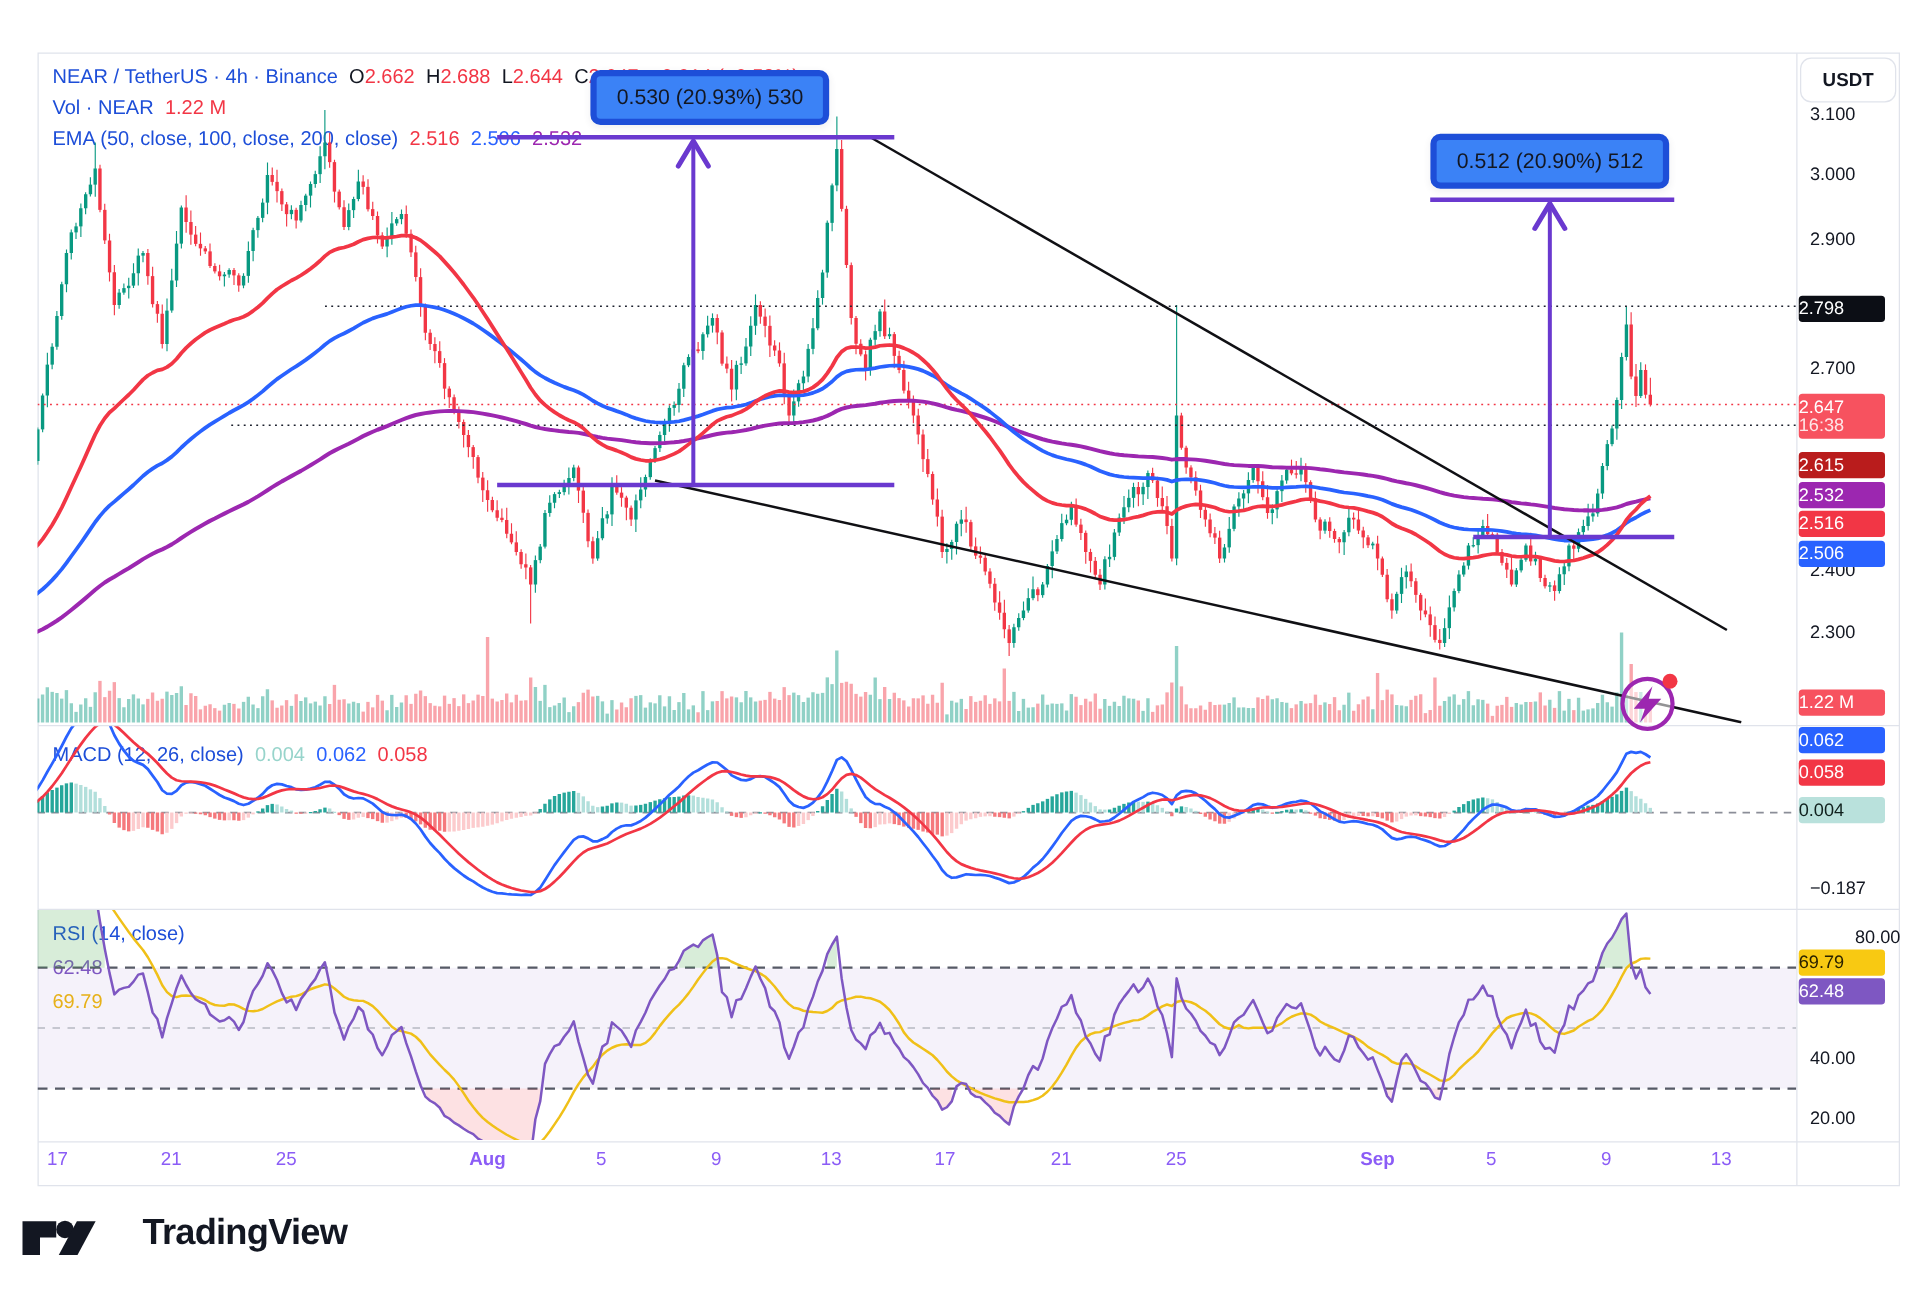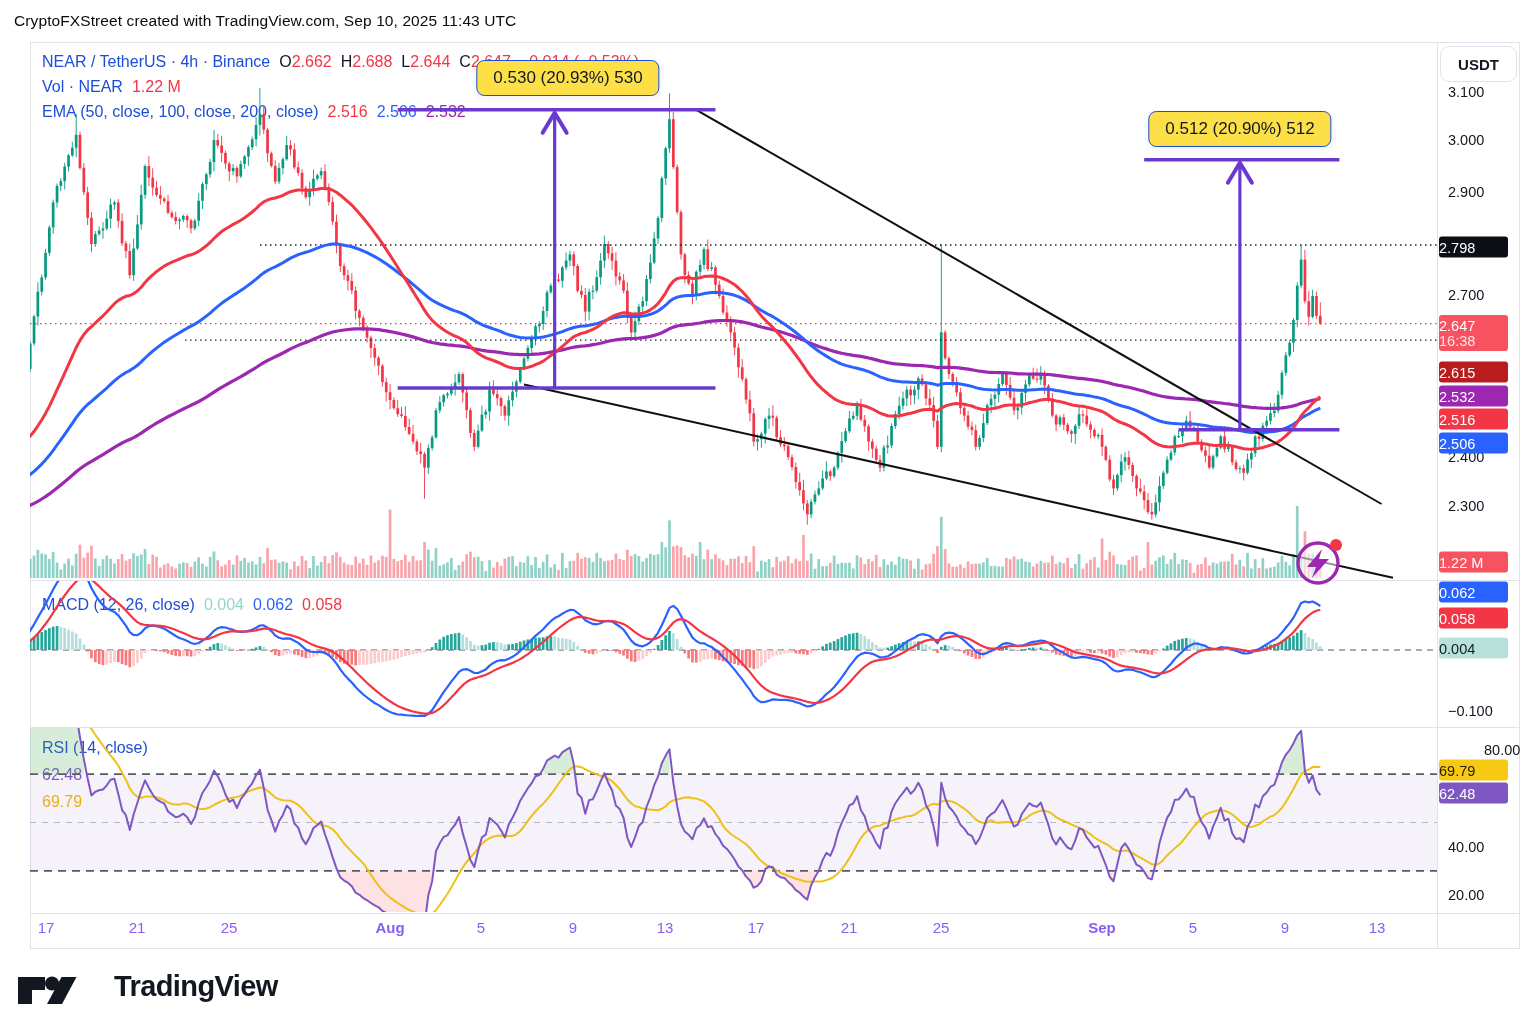--- a/index.html
+++ b/index.html
@@ -6,21 +6,21 @@
   .stage{position:relative;width:1536px;height:1034px;background:#ffffff;overflow:hidden;
          font-family:"Liberation Sans",sans-serif;color:#131722;}
   .abs{position:absolute;}
   #chart-svg{position:absolute;left:0;top:0;z-index:1;}
   .attribution{left:14px;top:12px;font-size:15.5px;font-weight:500;color:#0b0b0c;letter-spacing:.1px;}
   .legend-row{left:42px;display:flex;align-items:baseline;gap:9px;font-size:16px;white-space:nowrap;}
   .legend-row .lbl{color:#1d4ed8;}
   .legend-row .pair b{font-weight:400;color:#131722;}
   .v-red{color:#f23645;} .v-blue{color:#2962ff;} .v-purple{color:#9c27b0;}
   .v-teal{color:#97d4cb;} .v-rsi{color:#7e57c2;} .v-yellow{color:#f0b90b;}
-  .meas-label{transform:translate(-50%,-50%);background:#fde047;border:1px solid #1d4ed8;
+  .meas-label{transform:translate(-50%,-50%);background:#3b82f6;border:5px solid #1d4ed8;
       border-radius:8px;padding:7px 16px;font-size:17px;color:#131722;white-space:nowrap;
       box-shadow:0 2px 6px rgba(60,64,90,.08);z-index:3;}
   .usdt-btn{left:1440px;top:46px;width:75px;height:34px;background:#fff;border:1px solid #e0e3eb;
       border-radius:9px;display:flex;align-items:center;justify-content:center;font-size:15px;
       font-weight:600;color:#131722;z-index:3;}
   .scale-col{left:1437px;top:42px;width:82px;height:906px;z-index:2;padding-left:19px;}
   .scale-tick{position:absolute;left:11px;transform:translateY(-50%);font-size:14.5px;color:#131722;white-space:nowrap;}
   .scale-badge{position:absolute;left:2px;width:69px;transform:translateY(-50%);border-radius:3px;
       font-size:14.5px;text-align:left;padding:2.5px 0;white-space:nowrap;}
   .scale-badge .sub{display:block;opacity:.85;margin-top:-1px;}
@@ -1494,21 +1494,20 @@
         <path d="M-0.4 713.7L3.4 713.7L7.3 713.7L11.1 713.7L14.9 713.7L18.7 713.7L22.6 713.7L26.4 713.7L30.2 713.7L34.1 713.7L37.9 713.7L41.7 713.7L45.5 713.7L49.4 713.7L53.2 713.7L57.0 713.7L60.8 713.7L64.7 713.7L68.5 713.7L72.3 713.7L76.2 713.7L80.0 715.4L83.8 718.7L87.6 723.3L91.5 729.1L95.3 734.7L99.1 740.1L103.0 745.6L106.8 750.7L110.6 755.4L114.4 760.0L118.3 765.8L122.1 772.6L125.9 779.9L129.8 788.2L133.6 793.7L137.4 796.8L141.2 797.7L145.1 796.6L148.9 796.4L152.7 796.7L156.5 797.4L160.4 798.5L164.2 800.2L168.0 802.5L171.9 804.0L175.7 804.5L179.5 804.6L183.3 803.4L187.2 803.6L191.0 805.1L194.8 807.1L198.7 808.7L202.5 809.0L206.3 808.5L210.1 807.2L214.0 805.0L217.8 803.0L221.6 801.1L225.5 799.6L229.3 798.5L233.1 797.4L236.9 796.9L240.8 795.6L244.6 793.5L248.4 791.4L252.2 790.0L256.1 788.8L259.9 787.5L263.7 788.0L267.6 790.8L271.4 794.0L275.2 797.4L279.0 799.3L282.9 800.2L286.7 800.6L290.5 800.7L294.4 802.5L298.2 804.9L302.0 808.5L305.8 812.8L309.7 817.2L313.5 821.4L317.3 824.0L321.2 824.9L325.0 825.9L328.8 826.9L332.6 829.4L336.5 833.2L340.3 838.4L344.1 843.5L347.9 847.7L351.8 851.9L355.6 855.8L359.4 859.4L363.3 863.7L367.1 868.9L370.9 874.5L374.7 880.4L378.6 885.6L382.4 890.3L386.2 894.3L390.1 897.6L393.9 900.4L397.7 903.0L401.5 905.4L405.4 907.8L409.2 909.8L413.0 911.7L416.9 913.5L420.7 915.2L424.5 916.8L428.3 916.1L432.2 914.2L436.0 910.0L439.8 905.0L443.6 899.5L447.5 893.7L451.3 887.5L455.1 880.8L459.0 873.5L462.8 867.3L466.6 861.9L470.4 857.4L474.3 853.3L478.1 848.0L481.9 843.8L485.8 840.5L489.6 838.2L493.4 836.6L497.2 835.7L501.1 835.4L504.9 835.9L508.7 835.9L512.6 835.9L516.4 834.3L520.2 831.0L524.0 826.3L527.9 820.7L531.7 815.9L535.5 811.5L539.3 807.3L543.2 803.7L547.0 799.4L550.8 794.7L554.7 789.3L558.5 783.6L562.3 778.5L566.1 773.6L570.0 769.2L573.8 766.6L577.6 766.5L581.5 767.2L585.3 769.4L589.1 771.1L592.9 772.8L596.8 774.4L600.6 775.8L604.4 776.9L608.3 778.9L612.1 781.2L615.9 785.0L619.7 789.2L623.6 794.3L627.4 799.5L631.2 803.3L635.0 806.2L638.9 807.0L642.7 808.6L646.5 809.2L650.4 809.6L654.2 809.9L658.0 810.2L661.8 808.8L665.7 806.3L669.5 802.3L673.3 800.4L677.2 799.5L681.0 798.5L684.8 797.4L688.6 797.3L692.5 798.2L696.3 798.6L700.1 799.9L704.0 801.4L707.8 804.4L711.6 808.0L715.4 813.0L719.3 819.0L723.1 825.9L726.9 830.6L730.7 834.0L734.6 836.5L738.4 839.0L742.2 841.5L746.1 844.2L749.9 848.0L753.7 852.4L757.5 857.2L761.4 861.1L765.2 864.2L769.0 866.5L772.9 868.5L776.7 870.5L780.5 872.6L784.3 874.3L788.2 875.9L792.0 877.3L795.8 878.7L799.7 879.8L803.5 881.0L807.3 881.8L811.1 881.8L815.0 881.5L818.8 881.6L822.6 881.2L826.4 880.1L830.3 878.8L834.1 876.6L837.9 873.4L841.8 869.2L845.6 864.1L849.4 858.1L853.2 851.7L857.1 844.5L860.9 838.1L864.7 833.2L868.6 829.8L872.4 827.3L876.2 826.0L880.0 825.7L883.9 823.8L887.7 822.4L891.5 820.9L895.4 819.5L899.2 818.3L903.0 817.4L906.8 816.3L910.7 816.1L914.5 814.7L918.3 812.3L922.1 809.5L926.0 807.4L929.8 805.1L933.6 803.6L937.5 804.8L941.3 801.6L945.1 800.6L948.9 800.9L952.8 801.8L956.6 803.5L960.4 806.2L964.3 808.6L968.1 811.8L971.9 815.6L975.7 819.4L979.6 821.8L983.4 823.0L987.2 822.4L991.1 820.1L994.9 822.2L998.7 822.7L1002.5 822.2L1006.4 822.1L1010.2 822.2L1014.0 822.3L1017.8 822.0L1021.7 820.6L1025.5 818.7L1029.3 815.7L1033.2 813.4L1037.0 811.9L1040.8 810.8L1044.6 810.8L1048.5 811.7L1052.3 814.0L1056.1 817.2L1060.0 819.3L1063.8 821.0L1067.6 822.5L1071.4 824.3L1075.3 826.2L1079.1 827.6L1082.9 829.5L1086.8 831.7L1090.6 834.3L1094.4 837.5L1098.2 839.8L1102.1 842.0L1105.9 843.9L1109.7 846.2L1113.5 849.4L1117.4 850.9L1121.2 850.9L1125.0 850.5L1128.9 851.1L1132.7 853.1L1136.5 855.6L1140.3 857.7L1144.2 859.8L1148.0 862.0L1151.8 864.3L1155.7 864.8L1159.5 863.3L1163.3 859.9L1167.1 855.4L1171.0 851.7L1174.8 848.2L1178.6 845.1L1182.5 841.2L1186.3 836.3L1190.1 831.4L1193.9 826.5L1197.8 822.3L1201.6 818.3L1205.4 814.6L1209.2 812.8L1213.1 811.7L1216.9 810.8L1220.7 810.1L1224.6 810.7L1228.4 812.1L1232.2 814.5L1236.0 817.6L1239.9 821.2L1243.7 824.5L1247.5 826.6L1251.4 827.1L1255.2 825.8L1259.0 824.4L1262.8 821.4L1266.7 819.0L1270.5 816.7L1274.3 815.1L1278.2 811.7L1282.0 807.7L1285.8 802.1L1289.6 795.8L1293.5 789.0L1297.3 781.4L1301.1 774.5L1304.9 771.0L1308.8 769.4L1312.6 767.1L1316.4 766.7L1320.3 766.9" fill="none" stroke="#f0c018" stroke-width="2" stroke-linejoin="round"></path>
         <path d="M-0.4 713.7L3.4 713.7L7.3 713.7L11.1 713.7L14.9 713.7L18.7 713.7L22.6 713.7L26.4 713.7L30.2 713.7L34.1 713.7L37.9 713.7L41.7 713.7L45.5 713.7L49.4 713.7L53.2 713.7L57.0 713.7L60.8 713.7L64.7 713.7L68.5 713.7L72.3 713.7L76.2 713.7L80.0 737.3L83.8 758.9L87.6 778.3L91.5 795.5L95.3 791.7L99.1 790.3L103.0 789.5L106.8 785.3L110.6 779.7L114.4 778.8L118.3 794.0L122.1 810.1L125.9 815.2L129.8 829.9L133.6 814.5L137.4 802.7L141.2 790.5L145.1 780.4L148.9 788.0L152.7 794.5L156.5 799.3L160.4 801.7L164.2 803.3L168.0 811.5L171.9 814.4L175.7 817.2L179.5 816.2L183.3 813.7L187.2 817.3L191.0 824.0L194.8 817.6L198.7 803.0L202.5 792.7L206.3 787.2L210.1 780.7L214.0 770.6L217.8 776.3L221.6 784.0L225.5 794.5L229.3 801.9L233.1 799.6L236.9 808.0L240.8 799.1L244.6 794.1L248.4 788.1L252.2 783.3L256.1 775.3L259.9 769.8L263.7 787.7L267.6 810.0L271.4 820.1L275.2 831.6L279.0 821.3L282.9 814.9L286.7 805.6L290.5 809.2L294.4 823.5L298.2 827.6L302.0 838.4L305.8 844.2L309.7 837.0L313.5 828.0L317.3 825.1L321.2 821.6L325.0 834.5L328.8 845.1L332.6 857.1L336.5 868.4L340.3 877.3L344.1 880.6L347.9 882.7L351.8 886.2L355.6 892.7L359.4 894.8L363.3 898.1L367.1 900.3L370.9 903.0L374.7 905.4L378.6 907.3L382.4 910.9L386.2 912.9L390.1 914.4L393.9 915.9L397.7 917.0L401.5 917.3L405.4 919.3L409.2 920.5L413.0 921.8L416.9 923.3L420.7 923.7L424.5 925.7L428.3 895.4L432.2 880.9L436.0 851.1L439.8 843.3L443.6 836.9L447.5 835.4L451.3 829.4L455.1 824.7L459.0 817.0L462.8 833.4L466.6 846.3L470.4 859.9L474.3 866.9L478.1 851.1L481.9 837.3L485.8 834.6L489.6 817.9L493.4 821.3L497.2 824.5L501.1 830.6L504.9 837.5L508.7 824.4L512.6 817.5L516.4 810.0L520.2 800.7L524.0 794.4L527.9 788.2L531.7 783.2L535.5 776.3L539.3 775.1L543.2 768.7L547.0 760.6L550.8 758.1L554.7 755.7L558.5 757.6L562.3 752.3L566.1 749.8L570.0 747.6L573.8 764.3L577.6 793.7L581.5 797.8L585.3 813.8L589.1 800.1L592.9 799.2L596.8 790.6L600.6 781.3L604.4 773.2L608.3 783.0L612.1 790.5L615.9 805.4L619.7 809.0L623.6 818.0L627.4 837.8L631.2 847.0L635.0 837.4L638.9 826.0L642.7 822.0L646.5 807.0L650.4 797.3L654.2 785.2L658.0 776.7L661.8 763.3L665.7 755.6L669.5 749.3L673.3 782.5L677.2 806.2L681.0 824.0L684.8 831.6L688.6 834.7L692.5 839.3L696.3 828.2L700.1 825.2L704.0 818.3L707.8 827.1L711.6 826.3L715.4 834.0L719.3 838.9L723.1 845.7L726.9 848.9L730.7 853.7L734.6 859.5L738.4 866.4L742.2 870.3L746.1 876.6L749.9 880.5L753.7 887.7L757.5 885.8L761.4 881.1L765.2 869.1L769.0 866.4L772.9 867.2L776.7 874.6L780.5 877.3L784.3 877.9L788.2 881.9L792.0 885.3L795.8 890.2L799.7 892.7L803.5 896.6L807.3 899.6L811.1 885.2L815.0 877.1L818.8 870.6L822.6 860.1L826.4 852.9L830.3 855.8L834.1 846.9L837.9 832.7L841.8 822.6L845.6 814.8L849.4 805.4L853.2 803.5L857.1 796.1L860.9 810.3L864.7 816.4L868.6 829.3L872.4 834.8L876.2 843.0L880.0 848.4L883.9 829.2L887.7 827.5L891.5 811.7L895.4 803.2L899.2 797.7L903.0 792.9L906.8 787.5L910.7 793.8L914.5 789.9L918.3 782.8L922.1 790.0L926.0 805.3L929.8 812.0L933.6 826.6L937.5 845.7L941.3 782.7L945.1 798.1L948.9 806.8L952.8 811.0L956.6 816.6L960.4 824.7L964.3 828.6L968.1 834.1L971.9 835.9L975.7 844.1L979.6 838.2L983.4 828.5L987.2 817.9L991.1 814.2L994.9 811.8L998.7 805.7L1002.5 800.1L1006.4 808.7L1010.2 818.0L1014.0 826.6L1017.8 824.5L1021.7 814.3L1025.5 808.7L1029.3 803.2L1033.2 805.8L1037.0 806.7L1040.8 802.6L1044.6 813.9L1048.5 825.2L1052.3 838.2L1056.1 844.4L1060.0 837.4L1063.8 842.9L1067.6 847.5L1071.4 849.3L1075.3 840.4L1079.1 828.4L1082.9 829.7L1086.8 837.7L1090.6 842.4L1094.4 847.7L1098.2 845.9L1102.1 855.9L1105.9 865.2L1109.7 876.8L1113.5 881.3L1117.4 863.7L1121.2 848.2L1125.0 843.3L1128.9 849.1L1132.7 856.8L1136.5 864.7L1140.3 866.6L1144.2 871.7L1148.0 878.1L1151.8 879.4L1155.7 862.9L1159.5 843.1L1163.3 829.8L1167.1 817.9L1171.0 811.9L1174.8 799.7L1178.6 799.5L1182.5 794.7L1186.3 788.5L1190.1 796.4L1193.9 797.0L1197.8 813.1L1201.6 822.2L1205.4 827.6L1209.2 838.6L1213.1 826.4L1216.9 818.0L1220.7 807.7L1224.6 820.7L1228.4 818.7L1232.2 833.3L1236.0 839.0L1239.9 838.2L1243.7 842.2L1247.5 826.7L1251.4 820.0L1255.2 804.5L1259.0 807.5L1262.8 796.3L1266.7 792.5L1270.5 786.7L1274.3 784.9L1278.2 774.0L1282.0 762.2L1285.8 754.8L1289.6 750.2L1293.5 743.2L1297.3 735.3L1301.1 730.8L1304.9 770.7L1308.8 782.8L1312.6 775.4L1316.4 789.8L1320.3 795.2" fill="none" stroke="#7e57c2" stroke-width="2" stroke-linejoin="round"></path>
       </g>
     <g>
       <path d="M18 977 h27 v13 h-13 v14 h-14 z" fill="#131722"></path>
       <circle cx="52" cy="983.5" r="7" fill="#131722"></circle>
       <path d="M47 1004 l14.5 -27 h15 l-14.5 27 z" fill="#131722"></path>
     </g>
   </svg>
 
-  <div class="abs attribution">CryptoFXStreet created with TradingView.com, Sep 10, 2025 11:43 UTC</div>
 
   <div class="abs legend-row" style="top:53px;">
     <span class="lbl">NEAR / TetherUS · 4h · Binance</span>
     <span class="pair"><b>O</b><span class="v-red">2.662</span></span>
     <span class="pair"><b>H</b><span class="v-red">2.688</span></span>
     <span class="pair"><b>L</b><span class="v-red">2.644</span></span>
     <span class="pair"><b>C</b><span class="v-red">2.647</span></span>
     <span class="v-red">−0.014 (−0.53%)</span>
   </div>
   <div class="abs legend-row" style="top:78px;">
@@ -1548,21 +1547,21 @@
       <div class="scale-badge" style="background: rgb(247, 82, 95); color: rgb(255, 255, 255); top: 291px;">2.647<span class="sub">16:38</span></div>
       <div class="scale-badge" style="background: #b91c1c; color: rgb(255, 255, 255); top: 330px;">2.615</div>
       <div class="scale-badge" style="background: rgb(156, 39, 176); color: rgb(255, 255, 255); top: 354px;">2.532</div>
       <div class="scale-badge" style="background: rgb(242, 54, 69); color: rgb(255, 255, 255); top: 377px;">2.516</div>
       <div class="scale-badge" style="background: rgb(41, 98, 255); color: rgb(255, 255, 255); top: 401px;">2.506</div>
       <div class="scale-tick" style="top: 464px;">2.300</div>
       <div class="scale-badge" style="background: rgb(247, 82, 95); color: rgb(255, 255, 255); top: 520px;">1.22 M</div>
       <div class="scale-badge" style="background: rgb(41, 98, 255); color: rgb(255, 255, 255); top: 550px;">0.062</div>
       <div class="scale-badge" style="background: rgb(242, 54, 69); color: rgb(255, 255, 255); top: 576px;">0.058</div>
       <div class="scale-badge" style="background: rgb(185, 225, 220); color: rgb(16, 32, 29); top: 606px;">0.004</div>
-      <div class="scale-tick" style="top: 669px;">−0.100</div>
+      <div class="scale-tick" style="top: 669px;">−0.187</div>
       <div class="scale-tick" style="top: 708px; margin-left: 36px;">80.00</div>
       <div class="scale-badge" style="background: rgb(248, 201, 18); color: rgb(42, 34, 0); top: 728px;">69.79</div>
       <div class="scale-badge" style="background: rgb(126, 87, 194); color: rgb(255, 255, 255); top: 751px;">62.48</div>
       <div class="scale-tick" style="top: 805px;">40.00</div>
       <div class="scale-tick" style="top: 853px;">20.00</div>
     </div>
 
   <div class="abs time-axis" id="time-axis">
       <div class="time-label" style="left: 16px;">17</div>
       <div class="time-label" style="left: 107px;">21</div>

